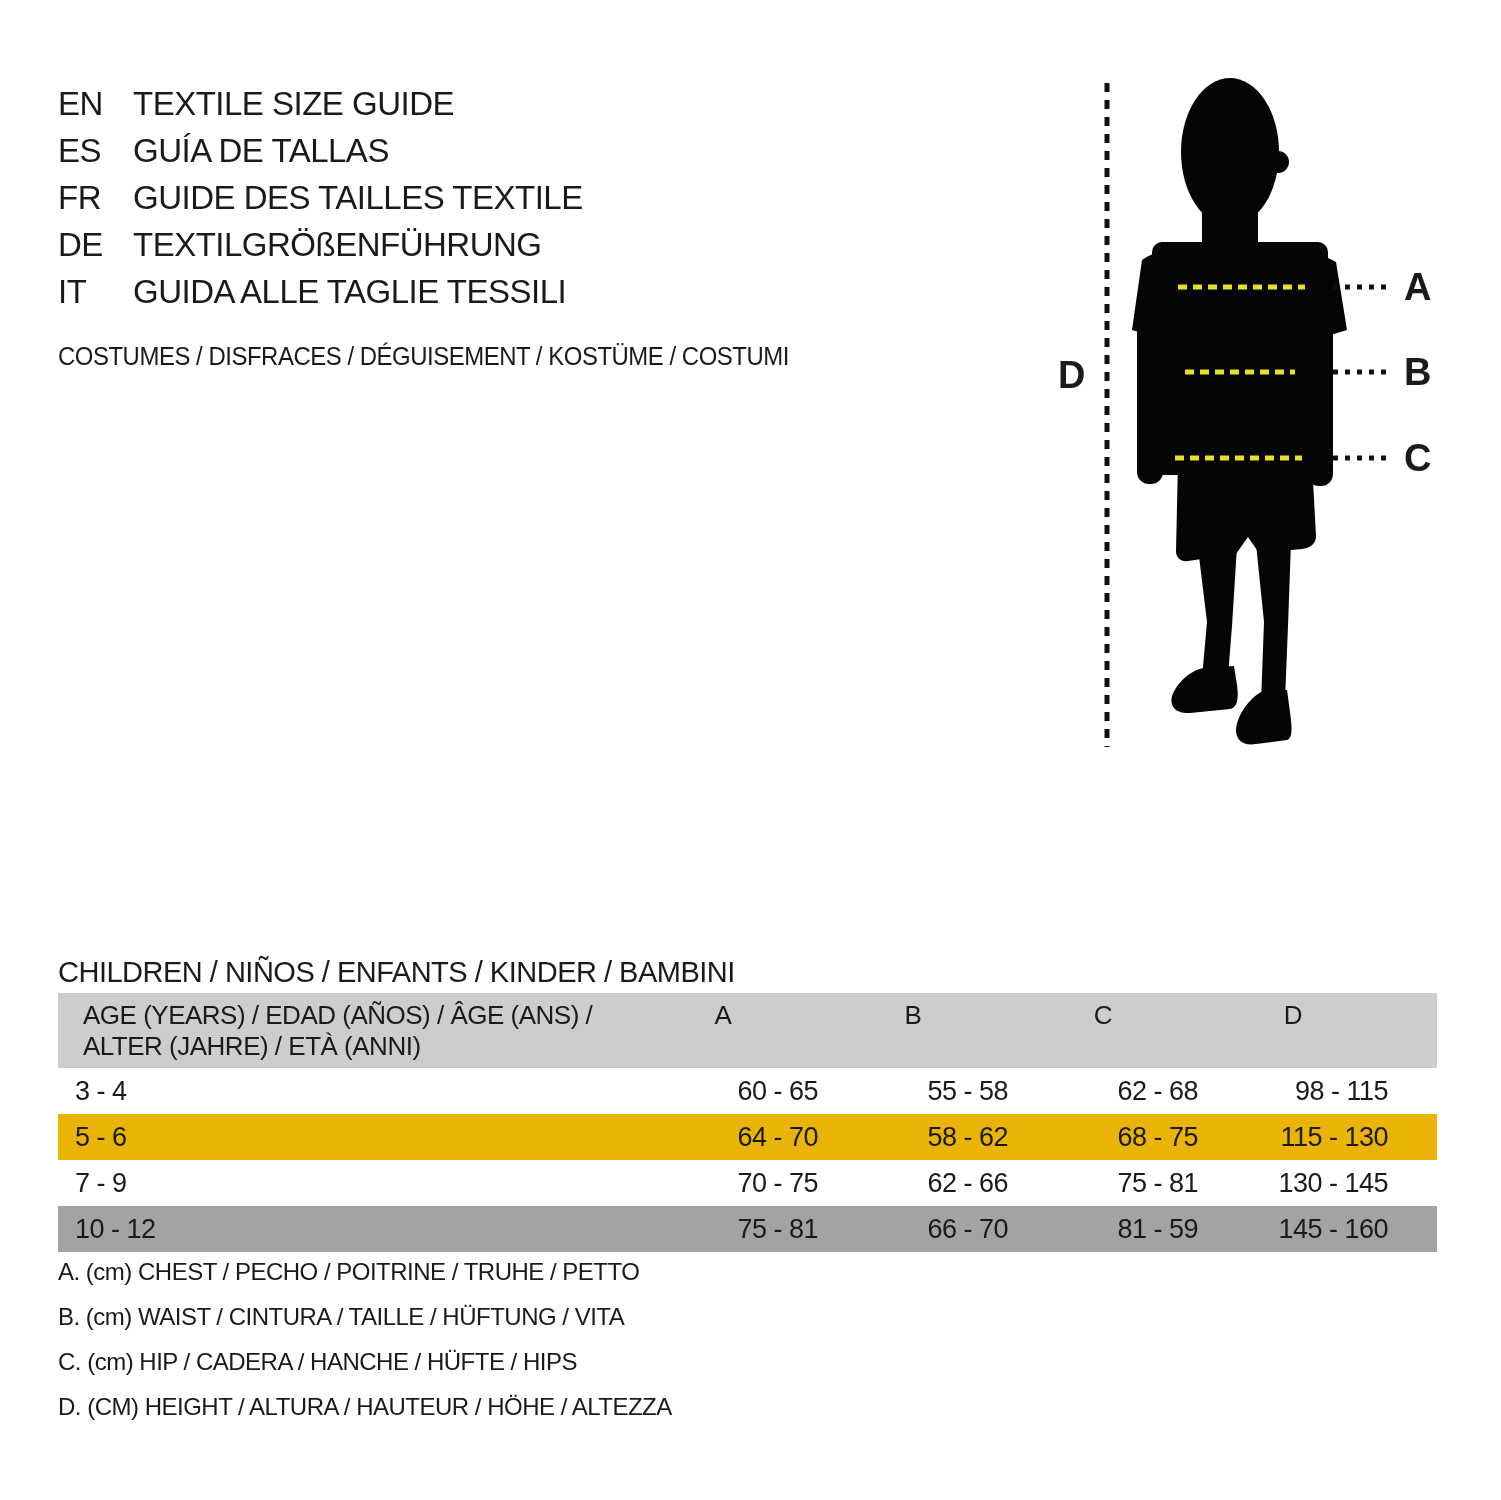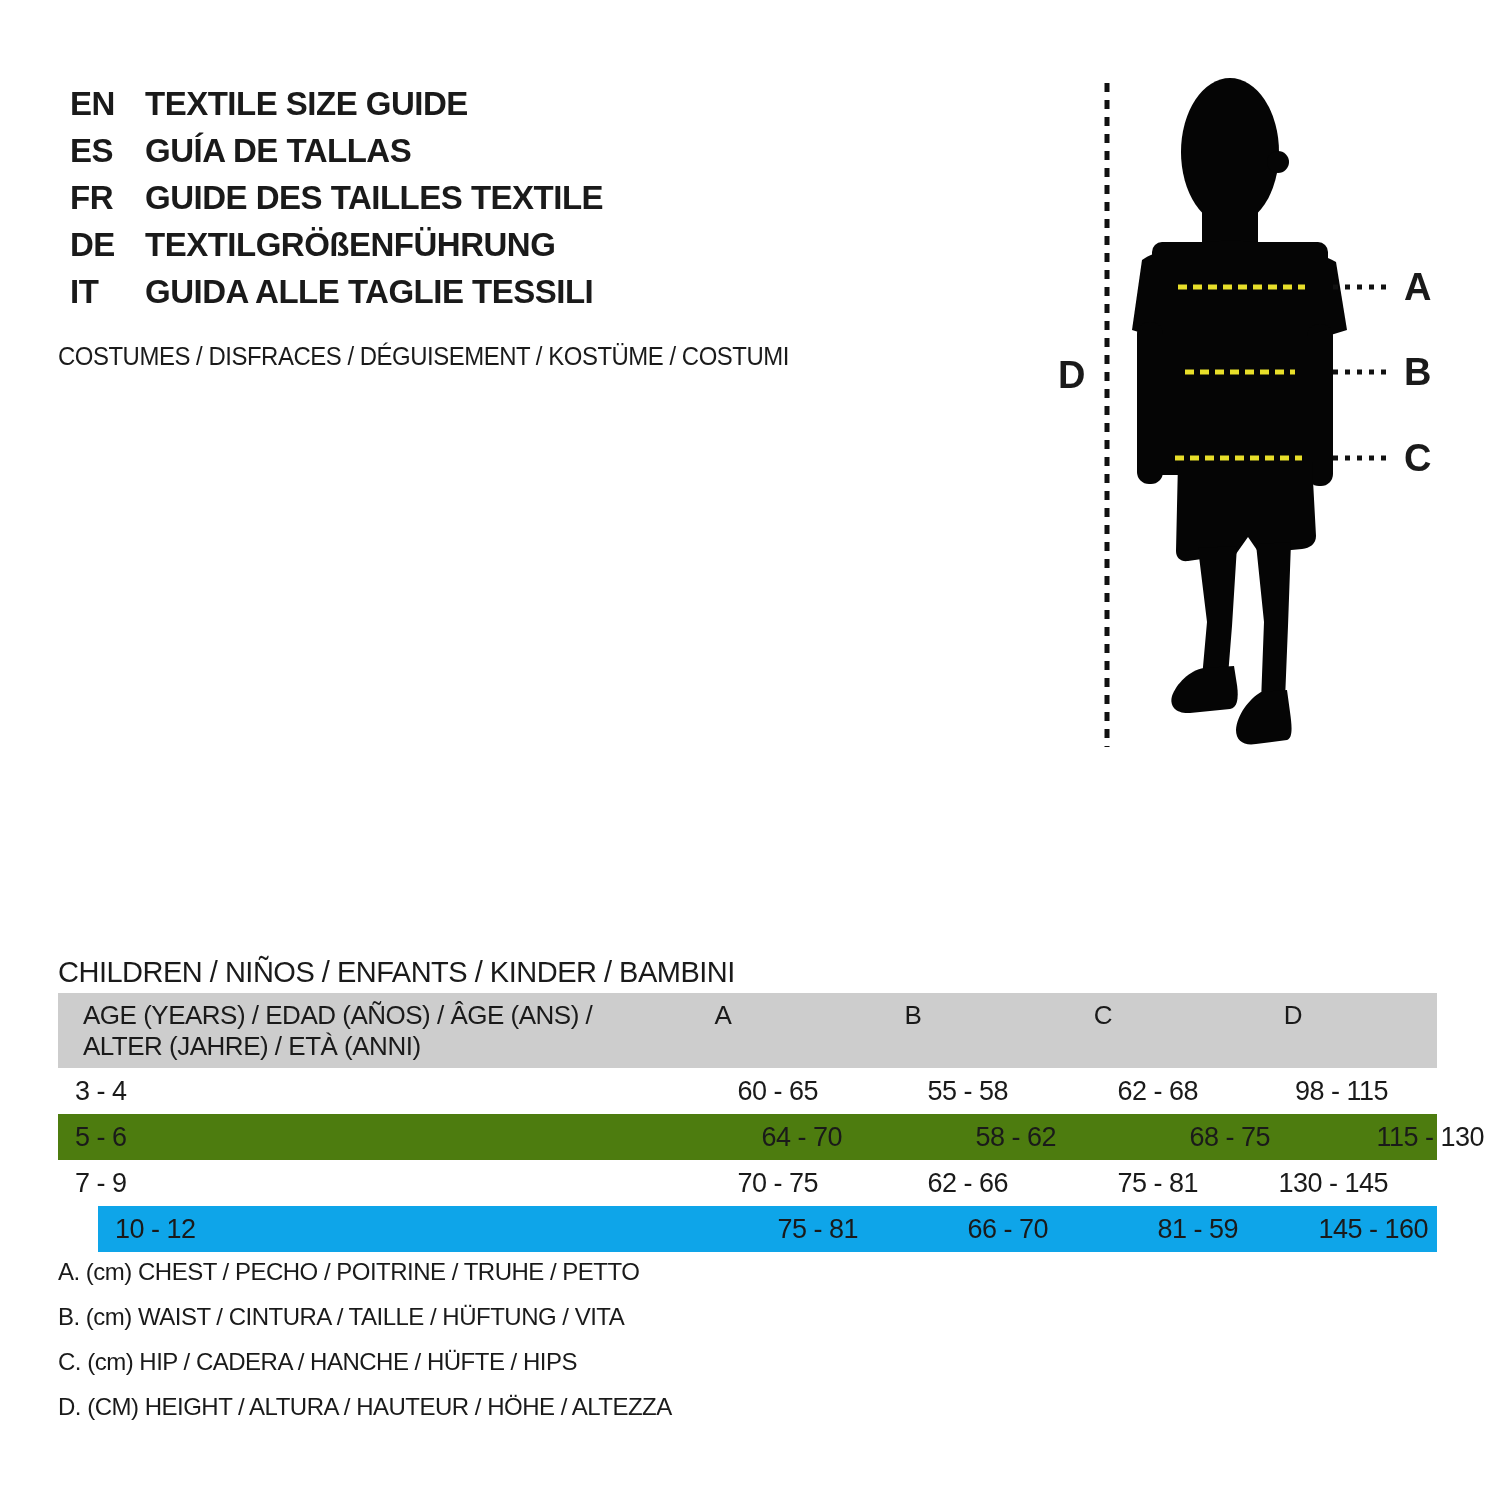--- a/index.html
+++ b/index.html
@@ -2,21 +2,21 @@
 <html><head>
 <meta charset="utf-8">
 <style>
   html,body { margin:0; padding:0; background:#ffffff; }
   .canvas {
     position:relative; width:1501px; height:1500px; background:#ffffff;
     font-family:"Liberation Sans", sans-serif; color:#1a1a1a; overflow:hidden;
     letter-spacing:-0.5px;
   }
   
-  .lang-block { position:absolute; left:70px; top:80px;font-weight:bold; }
+  .lang-block { position:absolute; left:58px; top:80px; }
   .lang-row { display:flex; height:47px; align-items:center; font-size:33px; }
   .lang-code { width:75px; flex:0 0 75px; }
   
   .costumes-title { position:absolute; left:58px; top:341px; font-size:26px; font-weight:normal; white-space:nowrap; }
   .condense { display:inline-block; transform:scaleX(0.92); transform-origin:left center; }
   
   .figure-wrap { position:absolute; left:1040px; top:70px; width:460px; height:690px; }
   .figure-wrap svg { display:block; }
   
   .children-title { position:absolute; left:58px; top:956px; font-size:29px; }
@@ -113,35 +113,35 @@
       <div class="t-col-letter">D</div>
     </div>
 
     <div class="t-row">
       <div class="t-cell-age">3 - 4</div>
       <div class="t-cell-val">60 - 65</div>
       <div class="t-cell-val">55 - 58</div>
       <div class="t-cell-val">62 - 68</div>
       <div class="t-cell-val">98 - 115</div>
     </div>
-    <div class="t-row" style="background:#4d7c0f;gap:24px;">
+    <div class="t-row" style="background:#eab308;">
       <div class="t-cell-age">5 - 6</div>
       <div class="t-cell-val">64 - 70</div>
       <div class="t-cell-val">58 - 62</div>
       <div class="t-cell-val">68 - 75</div>
       <div class="t-cell-val">115 - 130</div>
     </div>
     <div class="t-row">
       <div class="t-cell-age">7 - 9</div>
       <div class="t-cell-val">70 - 75</div>
       <div class="t-cell-val">62 - 66</div>
       <div class="t-cell-val">75 - 81</div>
       <div class="t-cell-val">130 - 145</div>
     </div>
-    <div class="t-row" style="background:#0ea5e9;margin-left:40px;">
+    <div class="t-row" style="background:#a3a3a3;">
       <div class="t-cell-age">10 - 12</div>
       <div class="t-cell-val">75 - 81</div>
       <div class="t-cell-val">66 - 70</div>
       <div class="t-cell-val">81 - 59</div>
       <div class="t-cell-val">145 - 160</div>
     </div>
   </div>
 
   <div class="legend">
     <div class="legend-line">A. (cm) CHEST / PECHO / POITRINE / TRUHE / PETTO</div>

